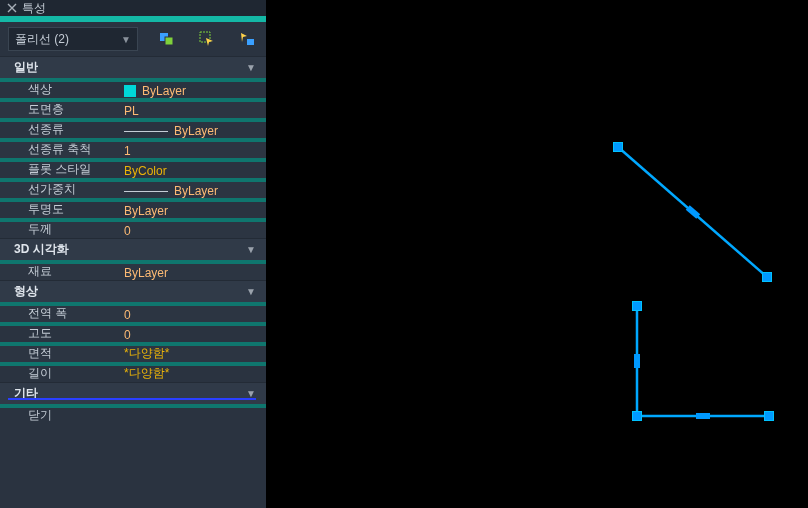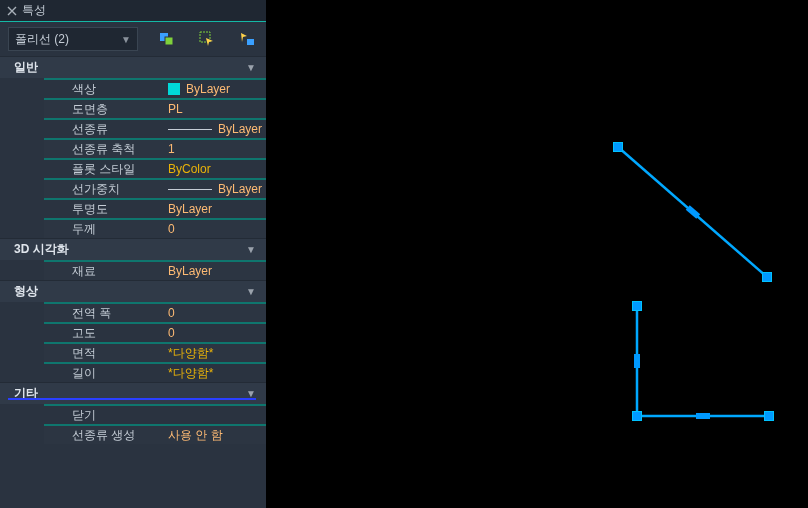--- a/index.html
+++ b/index.html
@@ -1,26 +1,26 @@
 <!DOCTYPE html>
 <html><head>
 <meta charset="utf-8">
 <style>
 * { margin:0; padding:0; box-sizing:border-box; font-family:"Malgun Gothic",sans-serif; font-size:12px; }
 body { width:808px; height:508px; background:#000; display:flex; overflow:hidden; }
 .panel { width:266px; height:508px; background:#2a3340; color:#c5cdd6; display:flex; flex-direction:column; }
-.titlebar { height:22px; background:#1f2732; display:flex; align-items:center; padding:0 6px; gap:4px; border-bottom:1px solid #14b8a6; }
+.titlebar { height:22px; background:#1f2732; display:flex; align-items:center; padding:0 6px; gap:4px; border-bottom:6px solid #14b8a6; }
 .titlebar .x { width:12px; height:12px; display:flex; align-items:center; justify-content:center; color:#a8b0b9; }
 .titlebar .t { color:#c5cdd6; }
 .toolbar { height:34px; display:flex; align-items:center; padding:4px 8px; gap:18px; }
 .dd { flex:1; height:24px; background:#1f2732; border:1px solid #3a4552; display:flex; align-items:center; justify-content:space-between; padding:0 6px; color:#c5cdd6; }
 .dd .chev { font-size:10px; color:#8a929c; }
 .ico { width:22px; height:22px; display:flex; align-items:center; justify-content:center; }
 .sec-h { height:22px; background:#303a48; display:flex; align-items:center; justify-content:space-between; padding:0 10px 0 14px; font-weight:bold; color:#dfe5ec; border-top:1px solid #232b36;gap:44px; }
-.row { height:20px; display:flex; align-items:center; padding-left:28px; border-top:2px solid #0f766e; background:#2a3340;margin-left:44px; }
+.row { height:20px; display:flex; align-items:flex-end; padding-left:28px; border-top:4px solid #0f766e; background:#2a3340; }
 .row:nth-child(odd){ background:#2c3542; }
 .lbl { width:96px; color:#c5cdd6; }
 .val { flex:1; color:#fdba74; display:flex; align-items:center; gap:6px; }
 .val.dim { color:#eab308; }
 .swatch { width:12px; height:12px; background:#00d9d9; }
 .lt { display:flex; align-items:center; gap:6px; }
 .lt .line { width:44px; height:1px; background:#c5cdd6; }
 .arrow { font-size:10px; color:#9aa2ac; }
 .viewport { flex:1; height:508px; background:#000; position:relative; }
 .grip { position:absolute; width:10px; height:10px; background:#0099ff; border:1px solid #00c2ff; }
@@ -163,26 +163,20 @@
           <span>*다양함*</span>
         </div>
       </div>
       <div class="sec-h">
         <span>기타</span>
         <span class="arrow">▼</span>
       </div>
       <div class="row">
         <div class="lbl">닫기</div>
       </div>
-      <div class="row">
-        <div class="lbl">선종류 생성</div>
-        <div class="val">
-          <span>사용 안 함</span>
-        </div>
-      </div>
     </div>
   <div class="underline" style="top: 398px;"></div>
 </div>
 
 <div class="viewport">
   <svg class="pl" id="plsvg" width="542" height="508">
       <polyline points="352,147 501,277" fill="none" stroke="#00a8ff" stroke-width="2.5"></polyline>
       <polyline points="371,306 371,416 503,416" fill="none" stroke="#00a8ff" stroke-width="2.5"></polyline>
     </svg>
   <div id="grips">

